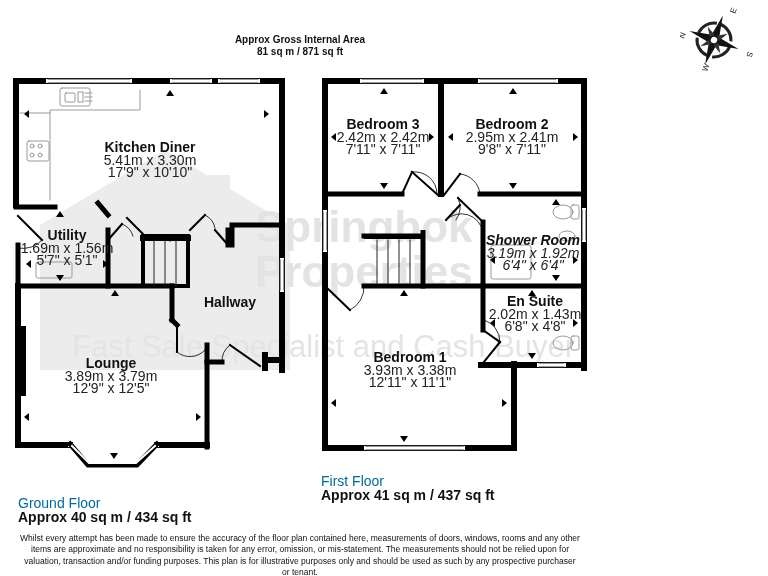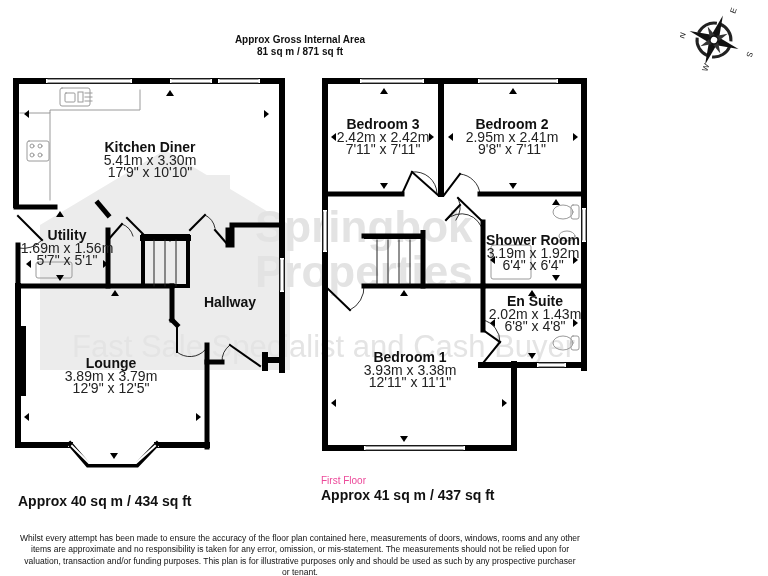--- a/index.html
+++ b/index.html
@@ -3,21 +3,21 @@
 <meta charset="utf-8">
 <style>
   html, body { margin:0; padding:0; background:#ffffff; }
   body { width:768px; height:576px; position:relative; overflow:hidden; font-family:"Liberation Sans", sans-serif; color:#111; }
   .abs { position:absolute; }
   .title { left:0; width:600px; top:34px; text-align:center; font-size:10px; font-weight:bold; line-height:12px; }
   svg.plan { position:absolute; left:0; top:0; }
   .room-label { position:absolute; text-align:center; font-size:14px; line-height:12.5px; white-space:nowrap; transform:translateX(-50%); }
   .room-label .rn { font-weight:bold; display:block; }
   .room-label .rd { display:block; color:#222; }
-  .floor-name { font-size:10px; line-height:16px; color:#ec4899; }
+  .floor-name { font-size:14px; line-height:16px; color:#0369a1; }
   .floor-area { font-size:14px; font-weight:bold; line-height:12px; }
   .disclaimer { left:20px; width:560px; top:533px; font-size:8.5px; line-height:11.3px; text-align:center; color:#111; }
   .wm { position:absolute; color:#e6e6e6; font-weight:bold; white-space:nowrap; z-index:0; }
 </style>
 </head>
 <body>
 
 <div>
   <svg class="plan" width="768" height="576">
     <polygon points="40,370 40,225 165,150 290,225 290,370" fill="#ececec"></polygon>
@@ -292,37 +292,38 @@
 <div class="room-label" style="left:383px; top:118px;">
   <span class="rn">Bedroom 3</span>
   <span class="rd">2.42m x 2.42m</span>
   <span class="rd">7'11" x 7'11"</span>
 </div>
 <div class="room-label" style="left:512px; top:118px;">
   <span class="rn">Bedroom 2</span>
   <span class="rd">2.95m x 2.41m</span>
   <span class="rd">9'8" x 7'11"</span>
 </div>
-<div class="room-label" style="left:533px; top:234px;">
+<div class="room-label" style="left:533px; top:234px;font-style:italic;">
   <span class="rn">Shower Room</span>
   <span class="rd">3.19m x 1.92m</span>
   <span class="rd">6'4" x 6'4"</span>
 </div>
 <div class="room-label" style="left:535px; top:295px;">
   <span class="rn">En Suite</span>
   <span class="rd">2.02m x 1.43m</span>
   <span class="rd">6'8" x 4'8"</span>
 </div>
 <div class="room-label" style="left:410px; top:351px;">
   <span class="rn">Bedroom 1</span>
   <span class="rd">3.93m x 3.38m</span>
   <span class="rd">12'11" x 11'1"</span>
 </div>
 
 <div class="abs" style="left:18px; top:495px;">
+  <div class="floor-name">Ground Floor</div>
   <div class="floor-area">Approx 40 sq m / 434 sq ft</div>
 </div>
 <div class="abs" style="left:321px; top:473px;">
   <div class="floor-name">First Floor</div>
   <div class="floor-area">Approx 41 sq m / 437 sq ft</div>
 </div>
 
 <div class="abs disclaimer">Whilst every attempt has been made to ensure the accuracy of the floor plan contained here, measurements of doors, windows, rooms and any other items are approximate and no responsibility is taken for any error, omission, or mis-statement. The measurements should not be relied upon for valuation, transaction and/or funding purposes. This plan is for illustrative purposes only and should be used as such by any prospective purchaser or tenant.</div>
 
 </body></html>

